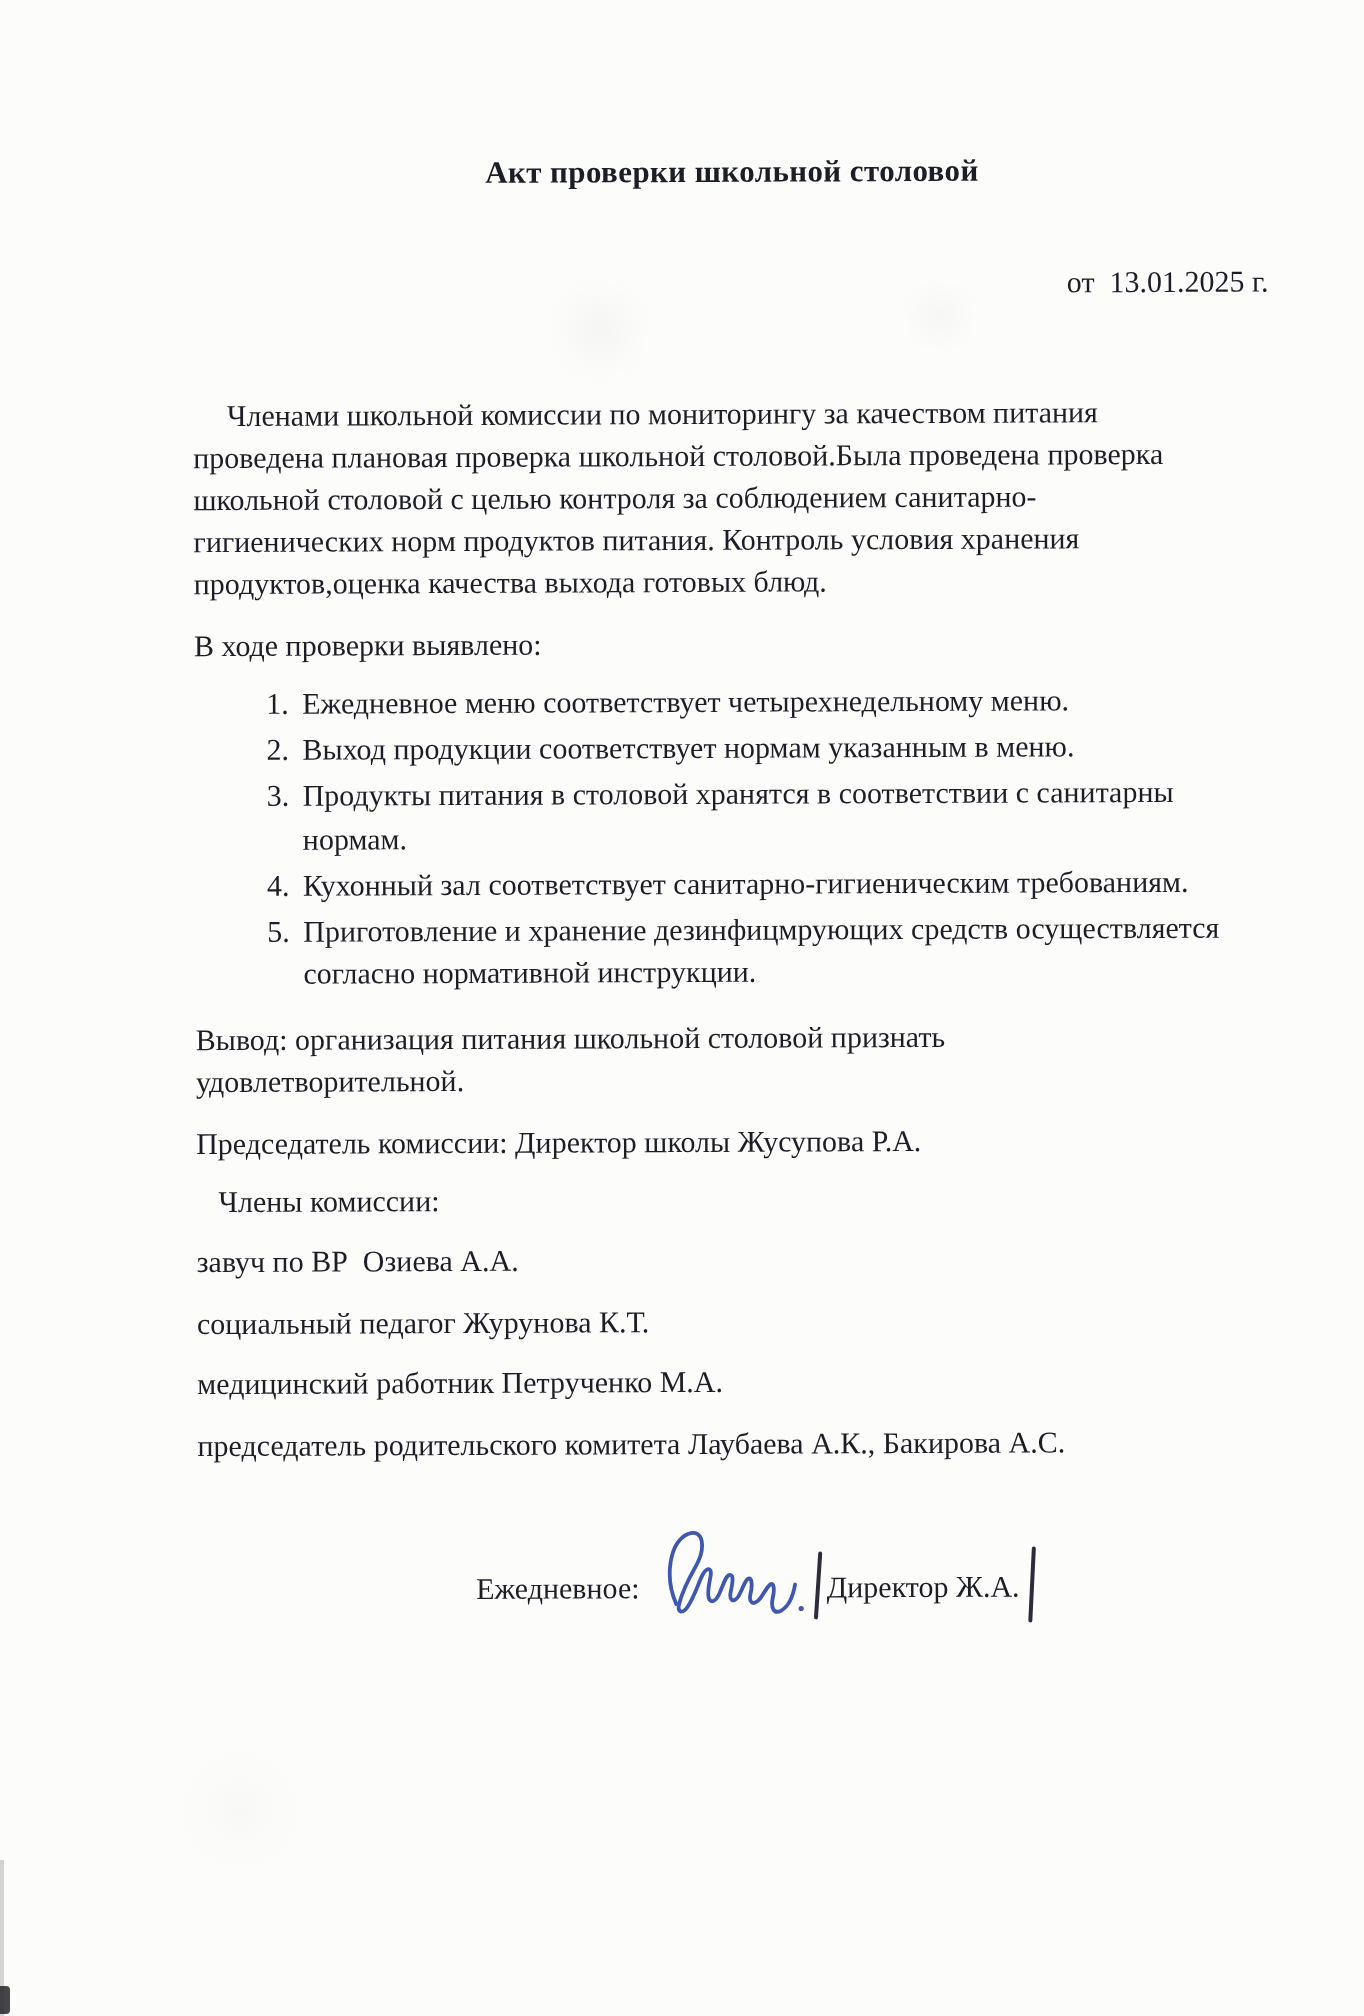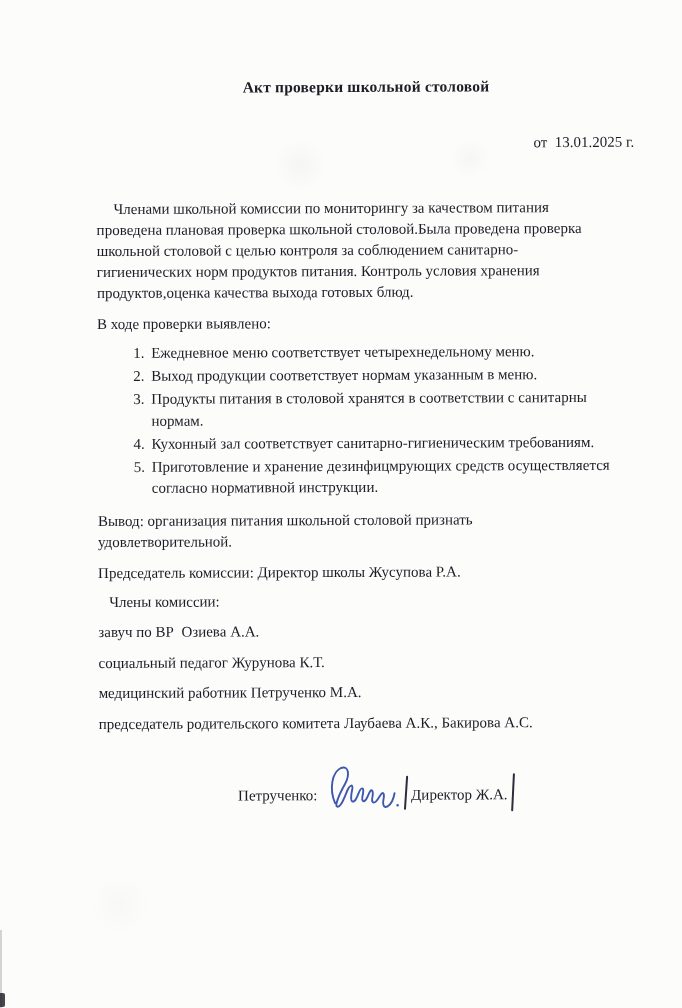--- a/index.html
+++ b/index.html
@@ -162,21 +162,21 @@
     <div class="chairman">Председатель комиссии: Директор школы Жусупова Р.А.</div>
 
     <div class="members-heading">Члены комиссии:</div>
 
     <div class="member">завуч по ВР  Озиева А.А.</div>
     <div class="member">социальный педагог Журунова К.Т.</div>
     <div class="member">медицинский работник Петрученко М.А.</div>
     <div class="member">председатель родительского комитета Лаубаева А.К., Бакирова А.С.</div>
 
     <div class="ack-row">
-      <span class="ack-label">Петрученко:</span>
+      <span class="ack-label">Ежедневное:</span>
       <span class="sig-wrap">
         <svg width="78" height="50" viewBox="0 0 78 50" fill="none" xmlns="http://www.w3.org/2000/svg">
           <path d="M10 41 C4 27 7 10 16 6 C24 3 25 13 20 22 C16 29 13 35 11.5 41 C10.5 45 13 46.5 16 42 C19 37.5 21 31 23 27 C25 23 28 22 27.3 27 C26.5 31 25.5 35 26.3 38 C27.2 41 30 40 32 35 C34 30.5 35 26.5 37 26.5 C39 26.5 38.2 31 37.3 35 C36.4 39 38.5 41 41 37.5 C43 34.5 44.2 29.5 46 28.5 C48 27.5 48.2 32 47.2 36 C46.2 40 48.2 42 51 39.5 C53.2 37.5 55 33 57 31.5 C59 30 59.3 34 58.3 38.2 C57.2 43 58.8 46.5 62.5 44.5 C66.5 42.3 68.5 37 69.5 31.5" stroke="#3f57ae" stroke-width="1.9" stroke-linecap="round" stroke-linejoin="round"></path>
           <circle cx="72.5" cy="43.5" r="1.3" fill="#3f57ae"></circle>
         </svg>
       </span>
       <span class="delim one"></span>
       <span class="ack-name">Директор Ж.А.</span>
       <span class="delim two"></span>
     </div>

